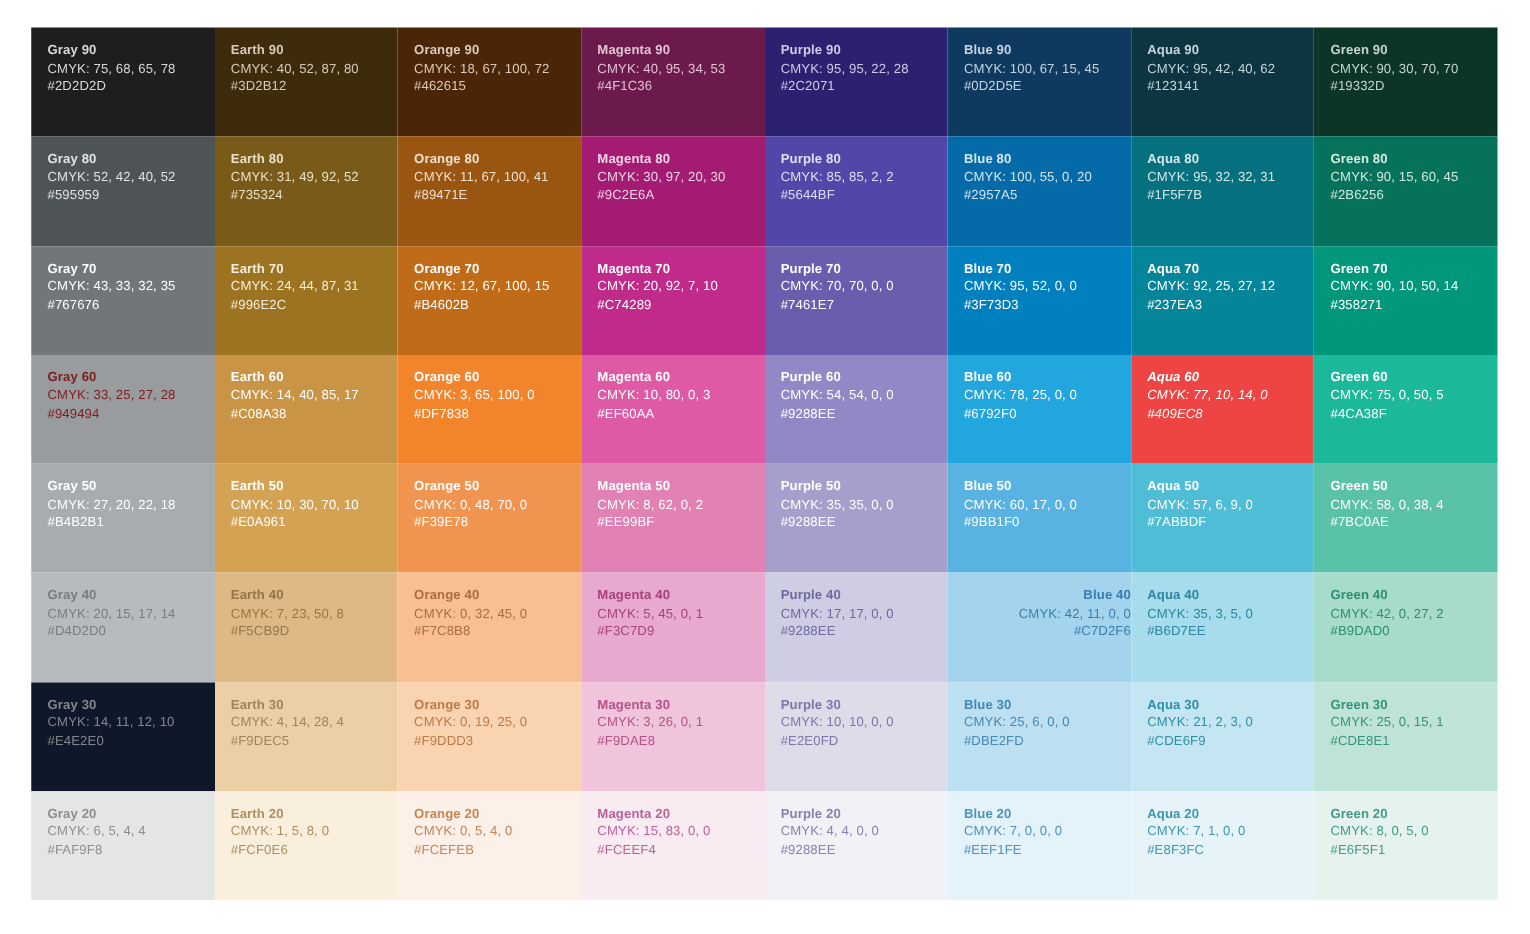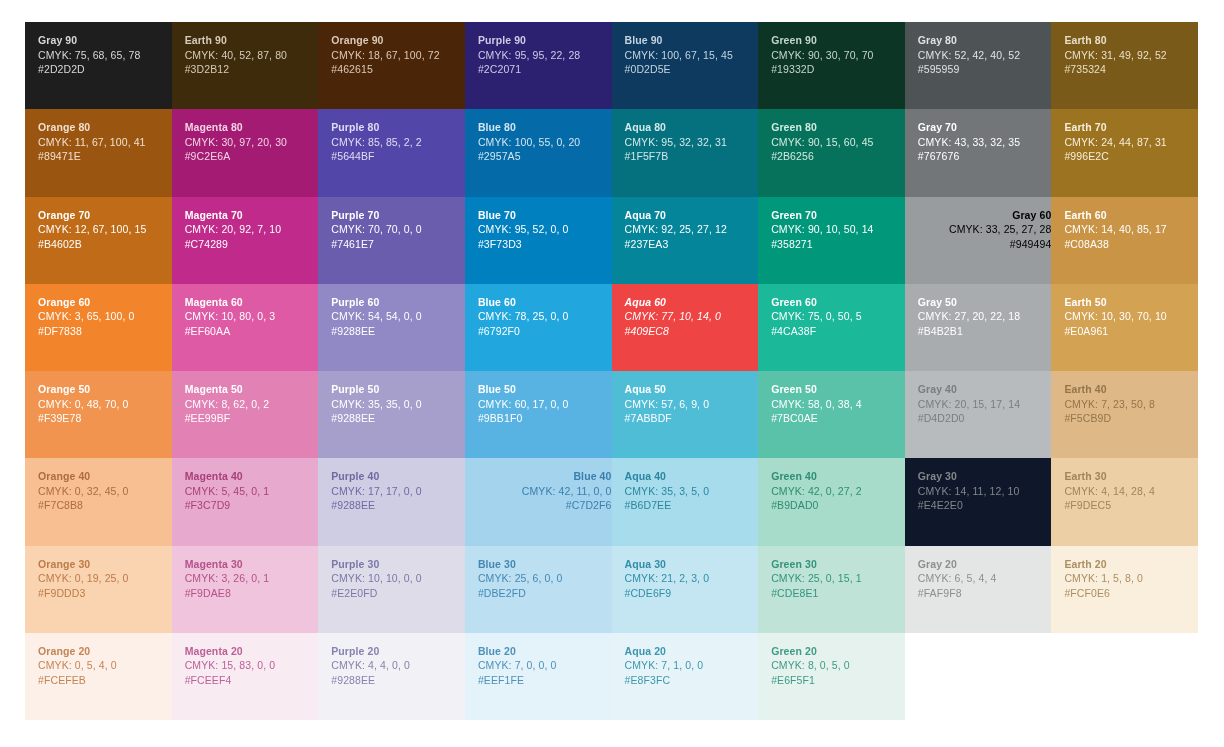--- a/index.html
+++ b/index.html
@@ -58,30 +58,40 @@
     <div class="swatch" style="background-color: rgb(61, 43, 12); color: rgb(214, 203, 184);">
       <div class="swatch-name">Earth 90</div>
       <div class="swatch-cmyk">CMYK: 40, 52, 87, 80</div>
       <div class="swatch-hex">#3D2B12</div>
     </div>
     <div class="swatch" style="background-color: rgb(74, 37, 7); color: rgb(220, 201, 186);">
       <div class="swatch-name">Orange 90</div>
       <div class="swatch-cmyk">CMYK: 18, 67, 100, 72</div>
       <div class="swatch-hex">#462615</div>
     </div>
+    <div class="swatch" style="background-color: rgb(107, 26, 75); color: rgb(224, 194, 210);">
+      <div class="swatch-name">Magenta 90</div>
+      <div class="swatch-cmyk">CMYK: 40, 95, 34, 53</div>
+      <div class="swatch-hex">#4F1C36</div>
+    </div>
     <div class="swatch" style="background-color: rgb(44, 32, 113); color: rgb(207, 203, 227);">
       <div class="swatch-name">Purple 90</div>
       <div class="swatch-cmyk">CMYK: 95, 95, 22, 28</div>
       <div class="swatch-hex">#2C2071</div>
     </div>
     <div class="swatch" style="background-color: rgb(13, 58, 94); color: rgb(197, 211, 224);">
       <div class="swatch-name">Blue 90</div>
       <div class="swatch-cmyk">CMYK: 100, 67, 15, 45</div>
       <div class="swatch-hex">#0D2D5E</div>
     </div>
+    <div class="swatch" style="background-color: rgb(12, 53, 65); color: rgb(196, 213, 219);">
+      <div class="swatch-name">Aqua 90</div>
+      <div class="swatch-cmyk">CMYK: 95, 42, 40, 62</div>
+      <div class="swatch-hex">#123141</div>
+    </div>
     <div class="swatch" style="background-color: rgb(12, 53, 38); color: rgb(195, 214, 206);">
       <div class="swatch-name">Green 90</div>
       <div class="swatch-cmyk">CMYK: 90, 30, 70, 70</div>
       <div class="swatch-hex">#19332D</div>
     </div>
     <div class="swatch" style="background-color: rgb(78, 83, 86); color: rgb(226, 226, 226);">
       <div class="swatch-name">Gray 80</div>
       <div class="swatch-cmyk">CMYK: 52, 42, 40, 52</div>
       <div class="swatch-hex">#595959</div>
     </div>
@@ -153,21 +163,21 @@
     <div class="swatch" style="background-color: rgb(5, 133, 154); color: rgb(255, 255, 255);">
       <div class="swatch-name">Aqua 70</div>
       <div class="swatch-cmyk">CMYK: 92, 25, 27, 12</div>
       <div class="swatch-hex">#237EA3</div>
     </div>
     <div class="swatch" style="background-color: rgb(0, 151, 123); color: rgb(255, 255, 255);">
       <div class="swatch-name">Green 70</div>
       <div class="swatch-cmyk">CMYK: 90, 10, 50, 14</div>
       <div class="swatch-hex">#358271</div>
     </div>
-    <div class="swatch" style="background-color: rgb(153, 156, 158); color: #000000; text-align: right;">
+    <div class="swatch" style="background-color: rgb(153, 156, 158); color: #7f1d1d;">
       <div class="swatch-name">Gray 60</div>
       <div class="swatch-cmyk">CMYK: 33, 25, 27, 28</div>
       <div class="swatch-hex">#949494</div>
     </div>
     <div class="swatch" style="background-color: rgb(201, 148, 70); color: rgb(255, 255, 255);">
       <div class="swatch-name">Earth 60</div>
       <div class="swatch-cmyk">CMYK: 14, 40, 85, 17</div>
       <div class="swatch-hex">#C08A38</div>
     </div>
     <div class="swatch" style="background-color: rgb(242, 132, 43); color: rgb(255, 255, 255);">

